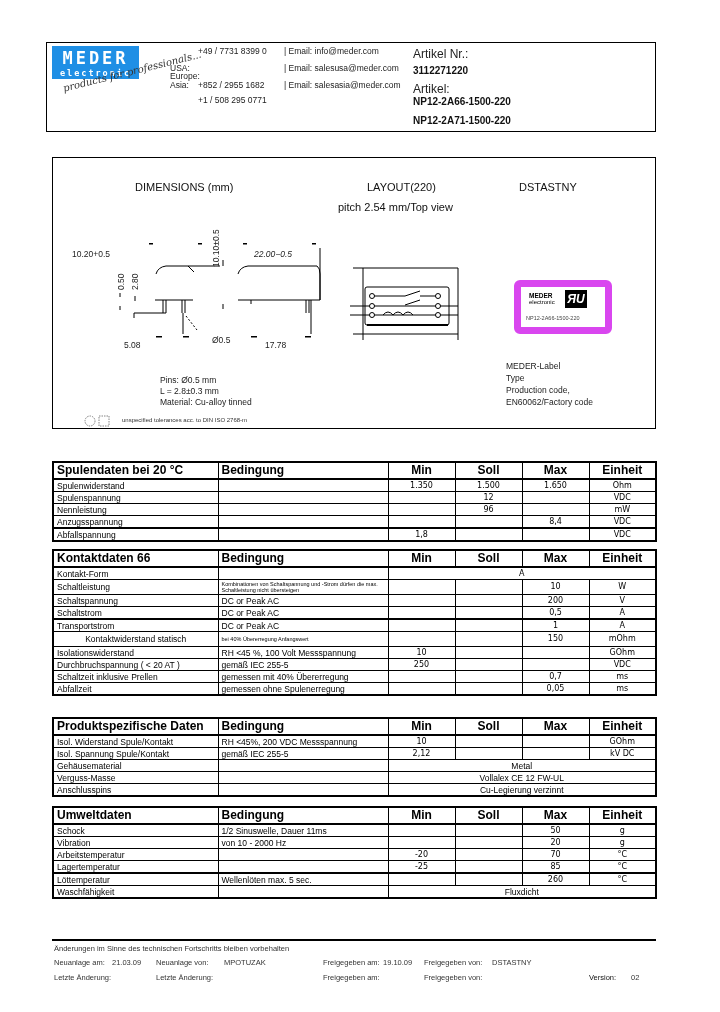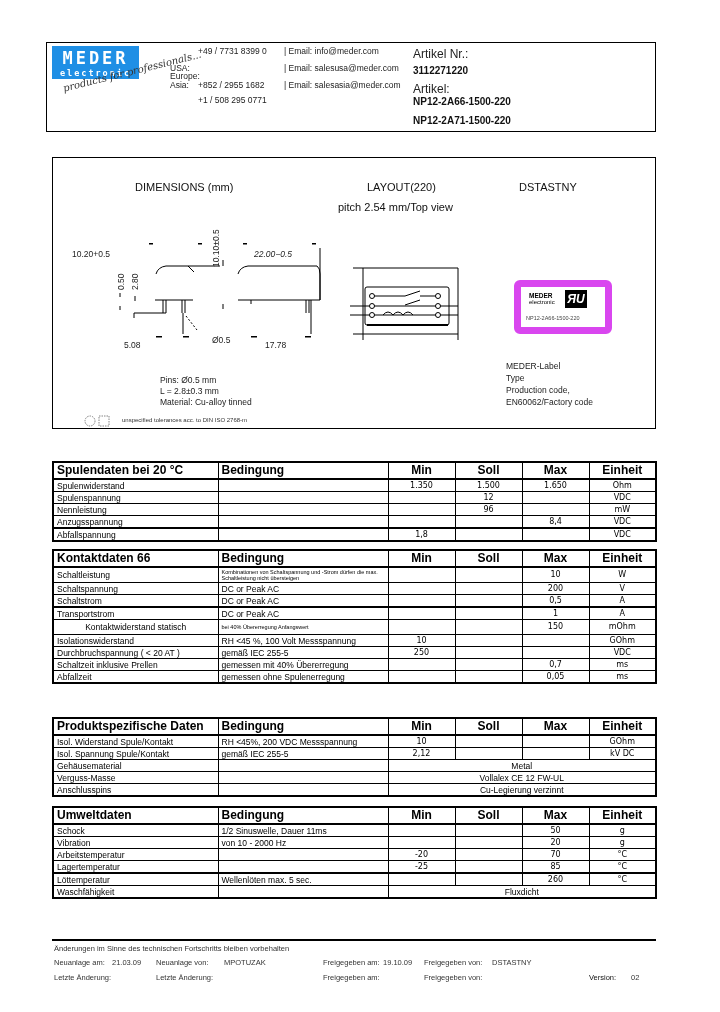--- a/index.html
+++ b/index.html
@@ -242,20 +242,25 @@
   <tbody>
       <tr>
     <th class="left">Kontaktdaten  66</th>
     <th class="left">Bedingung</th>
     <th>Min</th>
     <th>Soll</th>
     <th>Max</th>
     <th>Einheit</th>
   </tr>
   <tr>
+    <td>Kontakt-Form</td>
+        <td></td>
+    <td class="c" colspan="4">A</td>
+  </tr>
+  <tr>
     <td style="height:14px;">Schaltleistung</td>
         <td class="micro">Kombinationen von Schaltspannung und -Strom dürfen die max. Schaltleistung nicht übersteigen</td>
         <td class="c"></td>
         <td class="c"></td>
         <td class="c">10</td>
         <td class="c">W</td>
   </tr>
   <tr>
     <td>Schaltspannung</td>
         <td>DC or Peak AC</td>

